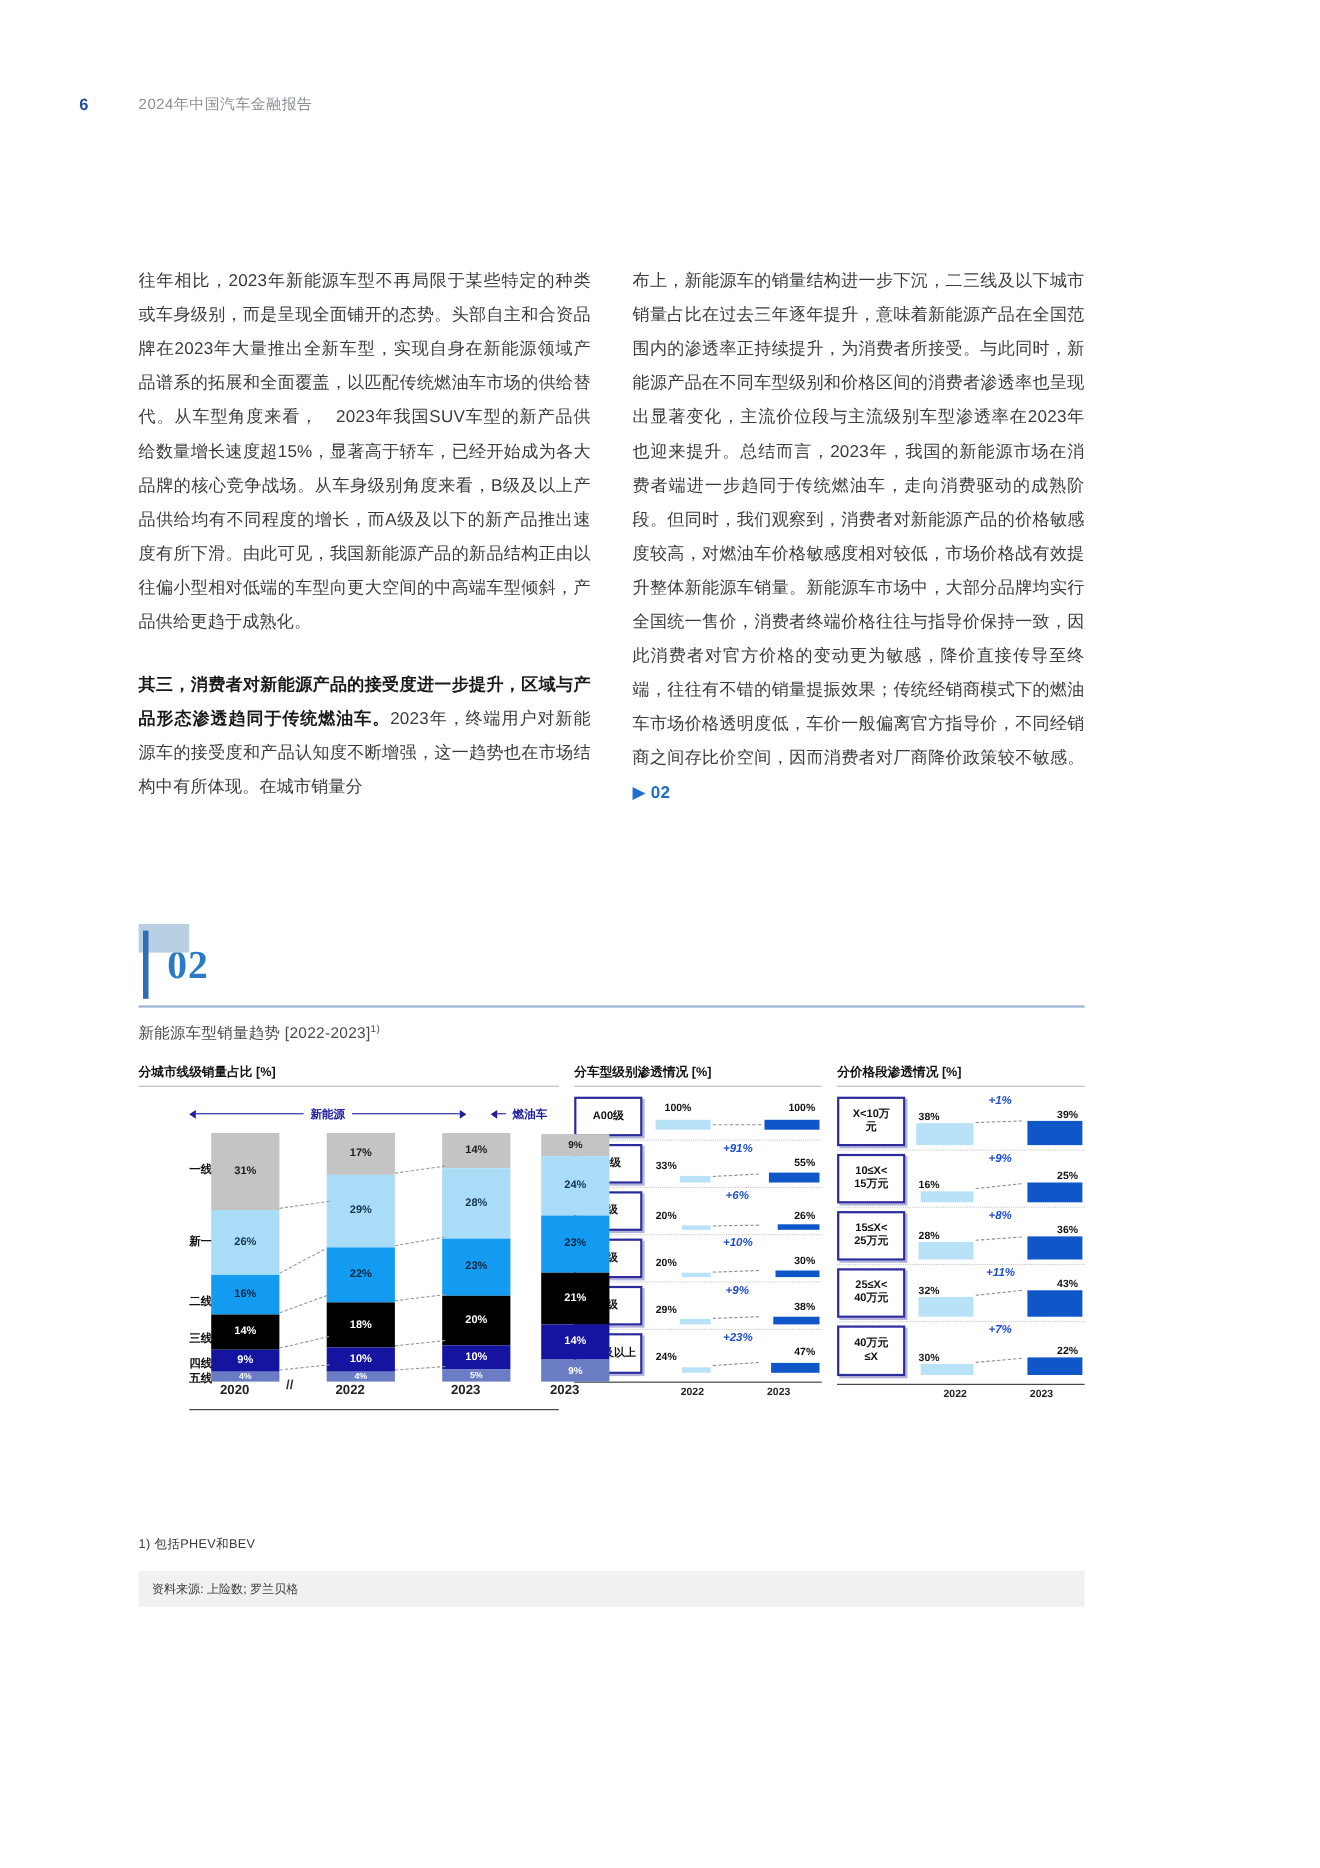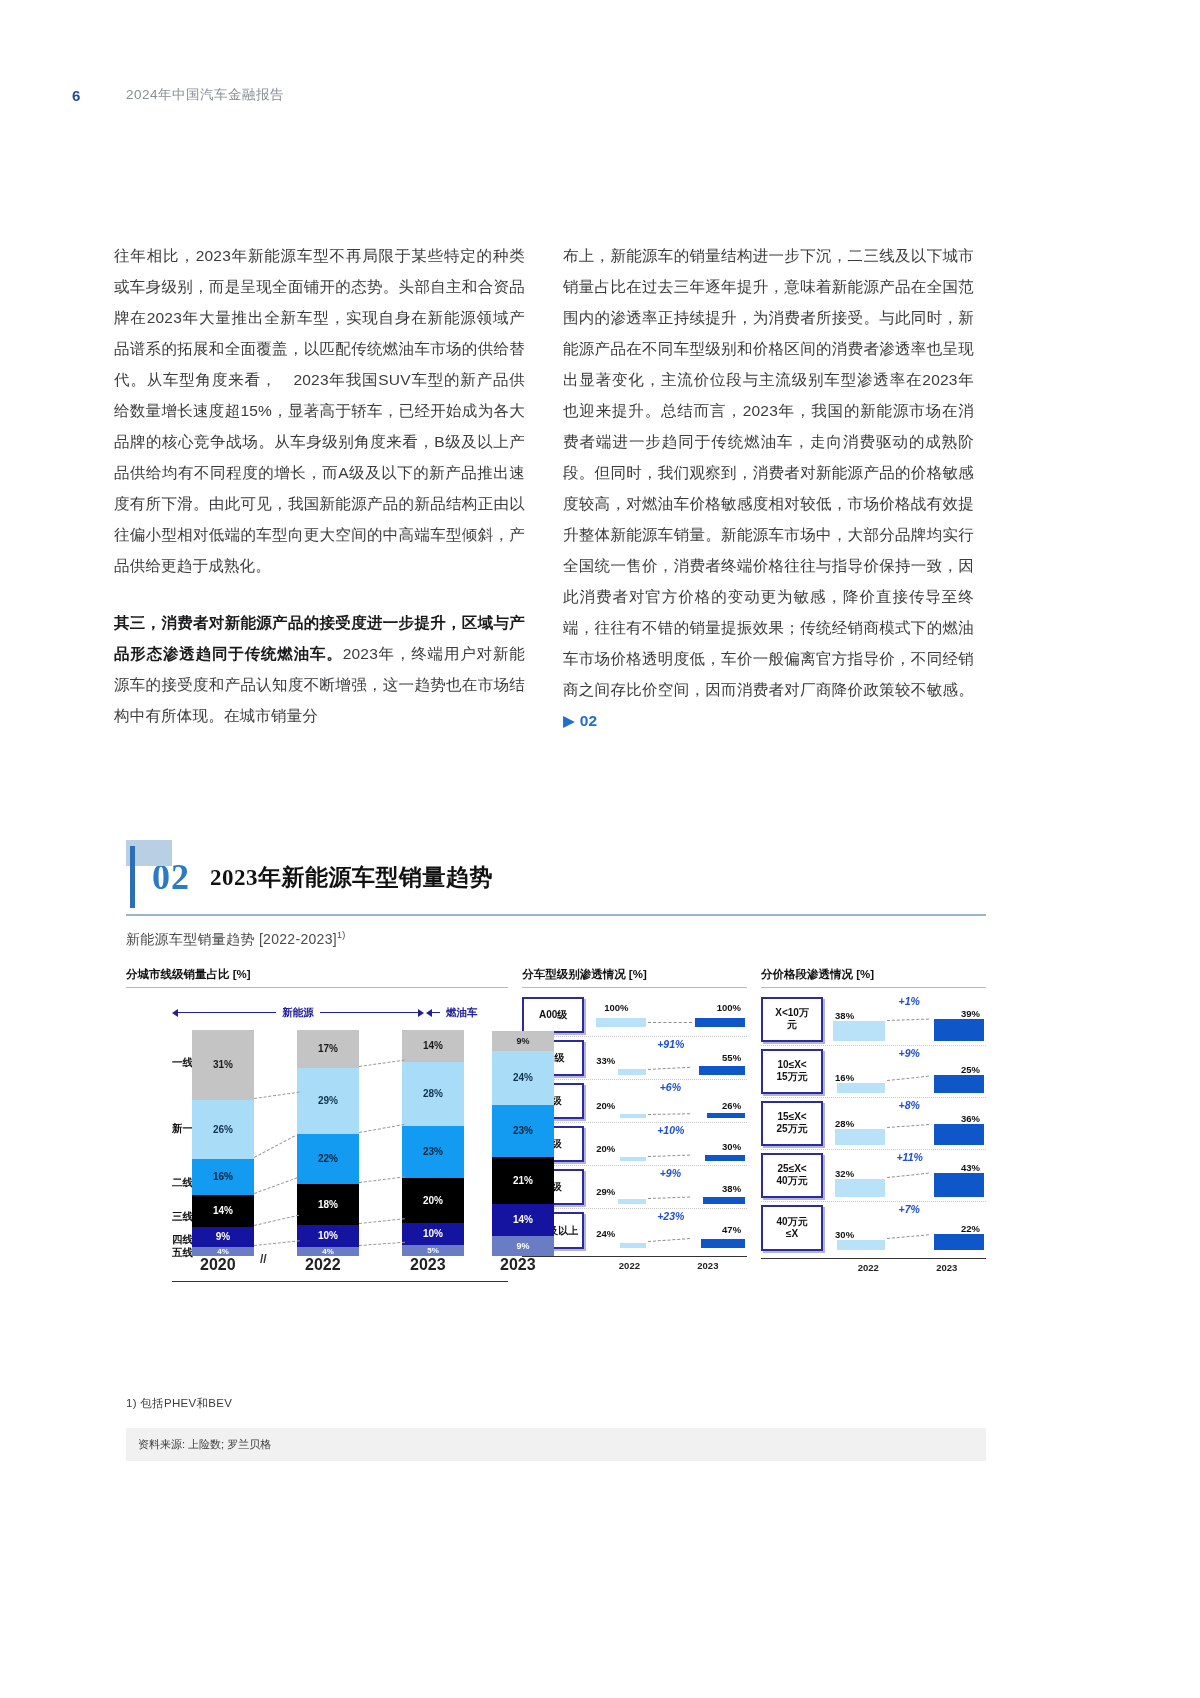--- a/index.html
+++ b/index.html
@@ -13,21 +13,21 @@
     overflow:hidden;
   }
   .page { position:relative; width:1200px; height:1698px; }
 
   
   .pg-header { position:absolute; left:72px; top:86px; display:flex; align-items:center; }
   .pg-num { font-size:15px; font-weight:bold; color:#1f4e96; width:54px; }
   .pg-title { font-size:13.5px; color:#8a8f96; letter-spacing:.5px; }
 
   
-  .cols { position:absolute; left:114px; top:240px; width:860px; display:flex; gap:38px; }
+  .cols { position:absolute; left:126px; top:240px; width:860px; display:flex; gap:38px; }
   .col { width:411px; }
   .col p {
     margin:0 0 0 0;
     font-size:15.5px;
     line-height:31px;
     color:#3b3b3d;
     text-align:justify;
     letter-spacing:.2px;
   }
   .col p.spaced { margin-top:26px; }
@@ -72,21 +72,21 @@
   .seg span { font-size:10px; font-weight:bold; }
   .seg.gray   { background:#c4c4c4; color:#1a1a1a; }
   .seg.lblue  { background:#a9ddf7; color:#11324f; }
   .seg.blue   { background:#129bf0; color:#05243c; }
   .seg.black  { background:#000000; color:#ffffff; }
   .seg.navy   { background:#1414a0; color:#ffffff; }
   .seg.tiny   { background:#6a7cc4; color:#ffffff; }
   .rowlabels { position:absolute; left:0; top:0; width:46px; height:228px; }
   .rowlabel { position:absolute; font-size:10.5px; font-weight:bold; color:#111; white-space:nowrap; }
   .xaxis { position:relative; margin-left:46px; height:18px; }
-  .xtick { position:absolute; font-size:16px; color:#222; font-weight:bold; }
+  .xtick { position:absolute; font-size:12px; color:#222; font-weight:bold; }
   .axisline { position:absolute; left:46px; right:0; bottom:18px; height:1px; background:#333; }
   .breakmark { position:absolute; font-size:12px; color:#333; font-weight:bold; }
   .conn { position:absolute; border-top:1px dashed #9a9a9a; transform-origin:0 0; }
 
   
   .prow { display:flex; align-items:stretch; border-bottom:1px dotted #c8c8c8; height:43px; }
   .prow:last-child { border-bottom:none; }
   .pcat {
     width:62px; display:flex; align-items:center; justify-content:center;
     font-size:10px; font-weight:bold; color:#111; text-align:center; line-height:12px;
@@ -126,21 +126,20 @@
     <div class="col">
       <p><span>布上，新能源车的销量结构进一步下沉，二三线及以下城市销量占比在过去三年逐年提升，意味着新能源产品在全国范围内的渗透率正持续提升，为消费者所接受。与此同时，新能源产品在不同车型级别和价格区间的消费者渗透率也呈现出显著变化，主流价位段与主流级别车型渗透率在2023年也迎来提升。总结而言，2023年，我国的新能源市场在消费者端进一步趋同于传统燃油车，走向消费驱动的成熟阶段。但同时，我们观察到，消费者对新能源产品的价格敏感度较高，对燃油车价格敏感度相对较低，市场价格战有效提升整体新能源车销量。新能源车市场中，大部分品牌均实行全国统一售价，消费者终端价格往往与指导价保持一致，因此消费者对官方价格的变动更为敏感，降价直接传导至终端，往往有不错的销量提振效果；传统经销商模式下的燃油车市场价格透明度低，车价一般偏离官方指导价，不同经销商之间存比价空间，因而消费者对厂商降价政策较不敏感。</span> <span class="ref-mark">▶ 02</span></p>
     </div>
   </div>
 
   <div class="sec-wrap">
     <div class="sec-head">
       <div class="sec-deco"></div>
       <div class="sec-bar"></div>
       <div class="sec-num">02</div>
-      <div class="sec-title">2023年新能源车型销量趋势</div>
     </div>
     <div class="sec-rule"></div>
   </div>
 
   <div class="exhibit">
     <div class="ex-title">
       <span>新能源车型销量趋势 [2022-2023]</span><sup>1)</sup>
     </div>
 
     <div class="panels">
@@ -150,21 +149,21 @@
         <div class="p-rule"></div>
 
         <div class="arrow-row">
           <div class="arr-seg" style="left:46px; width:252px;">
             <div class="arr-head-l"></div>
             <div class="arr-line"></div>
             <div class="arr-label">新能源</div>
             <div class="arr-line"></div>
             <div class="arr-head-r"></div>
           </div>
-          <div class="arr-seg" style="left:300px; width:80px;">
+          <div class="arr-seg" style="left:320px; width:80px;">
             <div class="arr-head-l"></div>
             <div class="arr-line" style="max-width:8px;"></div>
             <div class="arr-label">燃油车</div>
           </div>
         </div>
 
         <div class="p1-body">
 
           <div class="bars">
             <div class="rowlabels">

